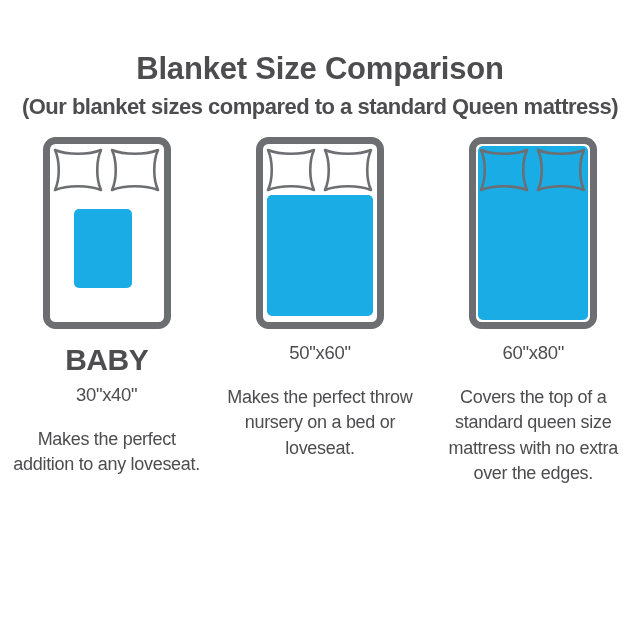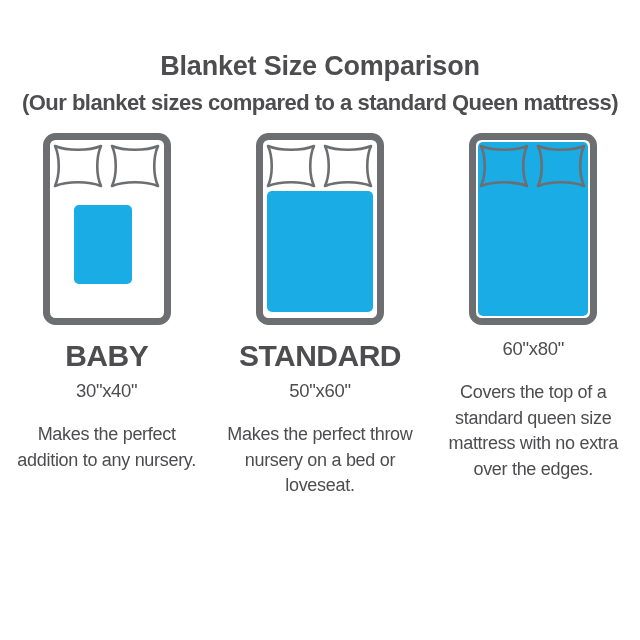--- a/index.html
+++ b/index.html
@@ -16,21 +16,21 @@
     position: relative;
   }
 
   
   .header {
     width: 640px;
     padding-top: 52px;
     text-align: center;
   }
   .title {
-    font-size: 27px;
+    font-size: 31px;
     font-weight: bold;
     color: #4d4d50;
     letter-spacing: -0.2px;
     line-height: 1.1;
     margin: 0;
   }
   .subtitle {
     font-size: 22px;
     font-weight: bold;
     color: #4d4d50;
@@ -112,42 +112,41 @@
                  C81,18 103,18 115,13
                  C110,24 110,42 115,53
                  C103,48 81,48 69,53
                  C74,42 74,24 69,13 Z" fill="#ffffff" stroke="#6D6E71" stroke-width="2.6" stroke-linejoin="round"></path>
 
         <rect x="31" y="72" width="58" height="79" rx="5" ry="5" fill="#19ACE5"></rect>
       </svg>
     </div>
     <div class="size-name">BABY</div>
     <div class="size-dims">30"x40"</div>
-    <div class="desc">Makes the perfect addition to any nursery.</div>
+    <div class="desc">Makes the perfect addition to any loveseat.</div>
   </div>
 
   <div class="column">
     <div class="bed-wrap">
       <svg class="bed-svg" width="128" height="196" viewBox="0 0 128 196">
         <rect x="3.5" y="3.5" width="121" height="185" rx="9" ry="9" fill="#ffffff" stroke="#6D6E71" stroke-width="7"></rect>
         <path d="M12,13
                  C24,18 46,18 58,13
                  C53,24 53,42 58,53
                  C46,48 24,48 12,53
                  C17,42 17,24 12,13 Z" fill="#ffffff" stroke="#6D6E71" stroke-width="2.6" stroke-linejoin="round"></path>
         <path d="M69,13
                  C81,18 103,18 115,13
                  C110,24 110,42 115,53
                  C103,48 81,48 69,53
                  C74,42 74,24 69,13 Z" fill="#ffffff" stroke="#6D6E71" stroke-width="2.6" stroke-linejoin="round"></path>
 
         <rect x="11" y="58" width="106" height="121" rx="5" ry="5" fill="#19ACE5"></rect>
       </svg>
     </div>
-    <div class="size-name">STANDARD</div>
     <div class="size-dims">50"x60"</div>
     <div class="desc">Makes the perfect throw nursery on a bed or loveseat.</div>
   </div>
 
   <div class="column">
     <div class="bed-wrap">
       <svg class="bed-svg" width="128" height="196" viewBox="0 0 128 196">
         <rect x="3.5" y="3.5" width="121" height="185" rx="9" ry="9" fill="#ffffff" stroke="#6D6E71" stroke-width="7"></rect>
 
         <rect x="9" y="9" width="110" height="174" rx="5" ry="5" fill="#19ACE5"></rect>

